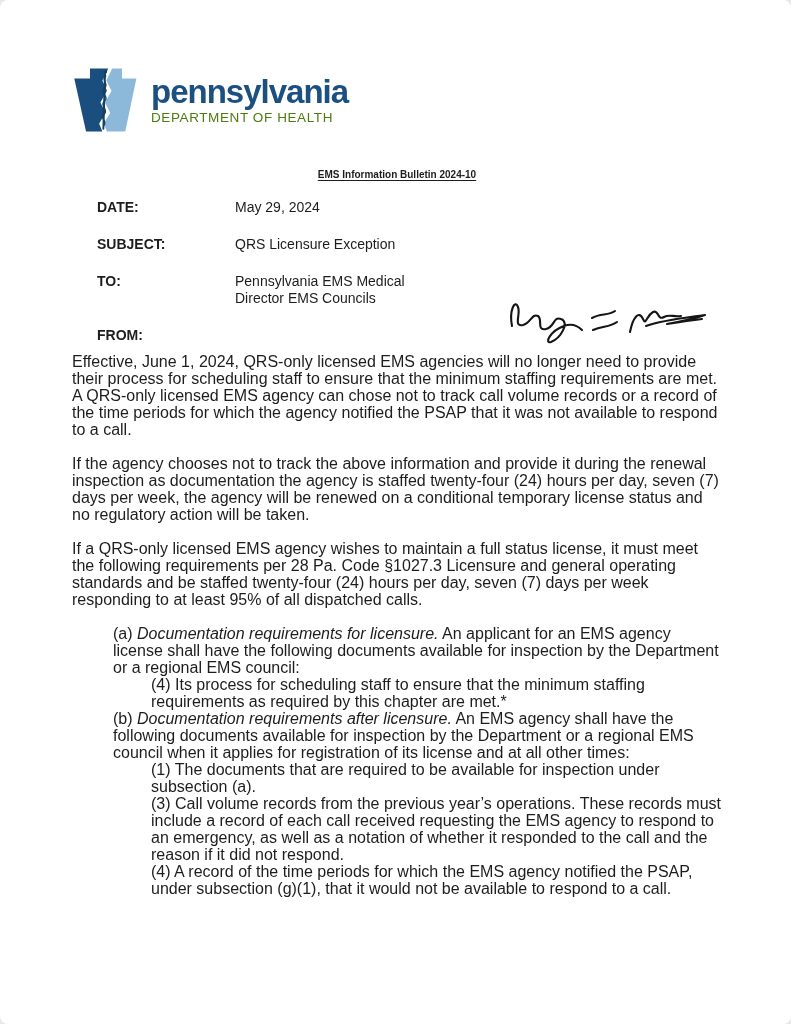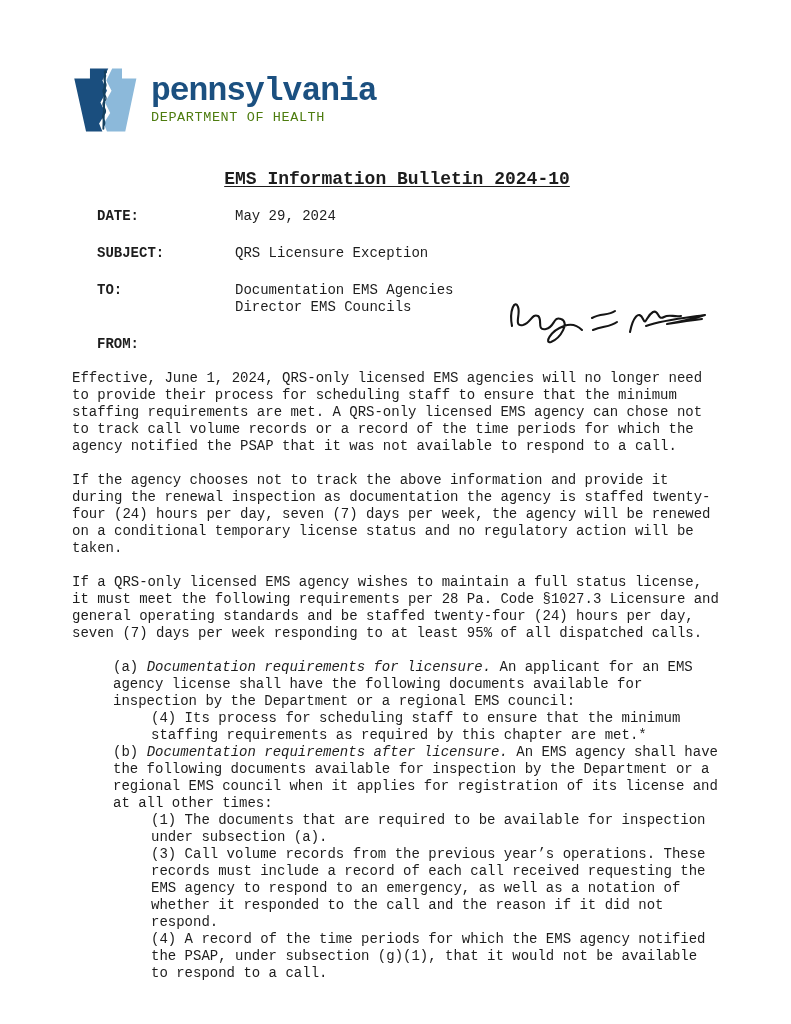--- a/index.html
+++ b/index.html
@@ -1,24 +1,25 @@
 <!DOCTYPE html>
 <html><head>
 <meta charset="utf-8">
 <style>
   html,body{margin:0;padding:0;background:#e8e8e8;}
   .page{
     position:relative;
     width:791px;height:1024px;
     margin:0 auto;
     background:#ffffff;
-    font-family:Liberation Mono, monospace;
+    font-family:Liberation Sans, sans-serif;
     color:#1d1d1d;
     overflow:hidden;
     box-sizing:border-box;
+    border-radius:8px;
   }
   .content{
     position:relative;
     box-sizing:border-box;
     padding:64px 69px 0 72px;
   }
   
   .logo-row{display:flex;align-items:center;gap:13px;height:72px;}
   .logo-keystone{flex:0 0 auto;}
   .logo-text{display:flex;flex-direction:column;justify-content:center;}
@@ -27,37 +28,37 @@
     line-height:1.05;color:#1b5080;
   }
   .dept{
     font-size:13.5px;font-weight:400;letter-spacing:0.6px;
     color:#4d7c0f;margin-top:1px;
   }
   
   .title{
     margin-top:33px;
     text-align:center;
-    font-size:18px;font-weight:700;
+    font-size:10px;font-weight:700;
     text-decoration:underline;
     text-underline-offset:2px;
   }
   
   .meta{margin-top:19px;margin-left:25px;font-size:14px;line-height:17px;}
   .meta-row{display:flex;margin-bottom:20px;}
   .meta-row:last-child{margin-bottom:0;}
   .meta-label{flex:0 0 118px;font-weight:700;}
   .meta-value{flex:1 1 auto;margin-left:20px;}
   
   .signature{
     position:absolute;left:498px;top:286px;
     width:218px;height:64px;
   }
   
-  .body-text{margin-top:17px;font-size:14px;line-height:17px;}
+  .body-text{margin-top:9px;font-size:16px;line-height:17px;}
   .para{margin:0 0 17px 0;}
   .reg{margin:0;}
   .reg-section{margin:0 0 0 41px;}
   .reg-item{margin:0 0 0 79px;}
   .reg-section em{font-style:italic;}
 </style>
 </head>
 <body>
 
 <div class="page">
@@ -89,21 +90,21 @@
         <div class="meta-label">DATE:</div>
         <div class="meta-value">May 29, 2024</div>
       </div>
       <div class="meta-row">
         <div class="meta-label">SUBJECT:</div>
         <div class="meta-value">QRS Licensure Exception</div>
       </div>
       <div class="meta-row">
         <div class="meta-label">TO:</div>
         <div class="meta-value">
-          <div>Documentation EMS Agencies</div>
+          <div>Pennsylvania EMS Medical</div>
           <div>Director EMS Councils</div>
         </div>
       </div>
       <div class="meta-row">
         <div class="meta-label">FROM:</div>
       </div>
     </div>
 
     <div class="body-text">
       <p class="para">Effective, June 1, 2024, QRS-only licensed EMS agencies will no longer need to provide their process for scheduling staff to ensure that the minimum staffing requirements are met. A QRS-only licensed EMS agency can chose not to track call volume records or a record of the time periods for which the agency notified the PSAP that it was not available to respond to a call.</p>

